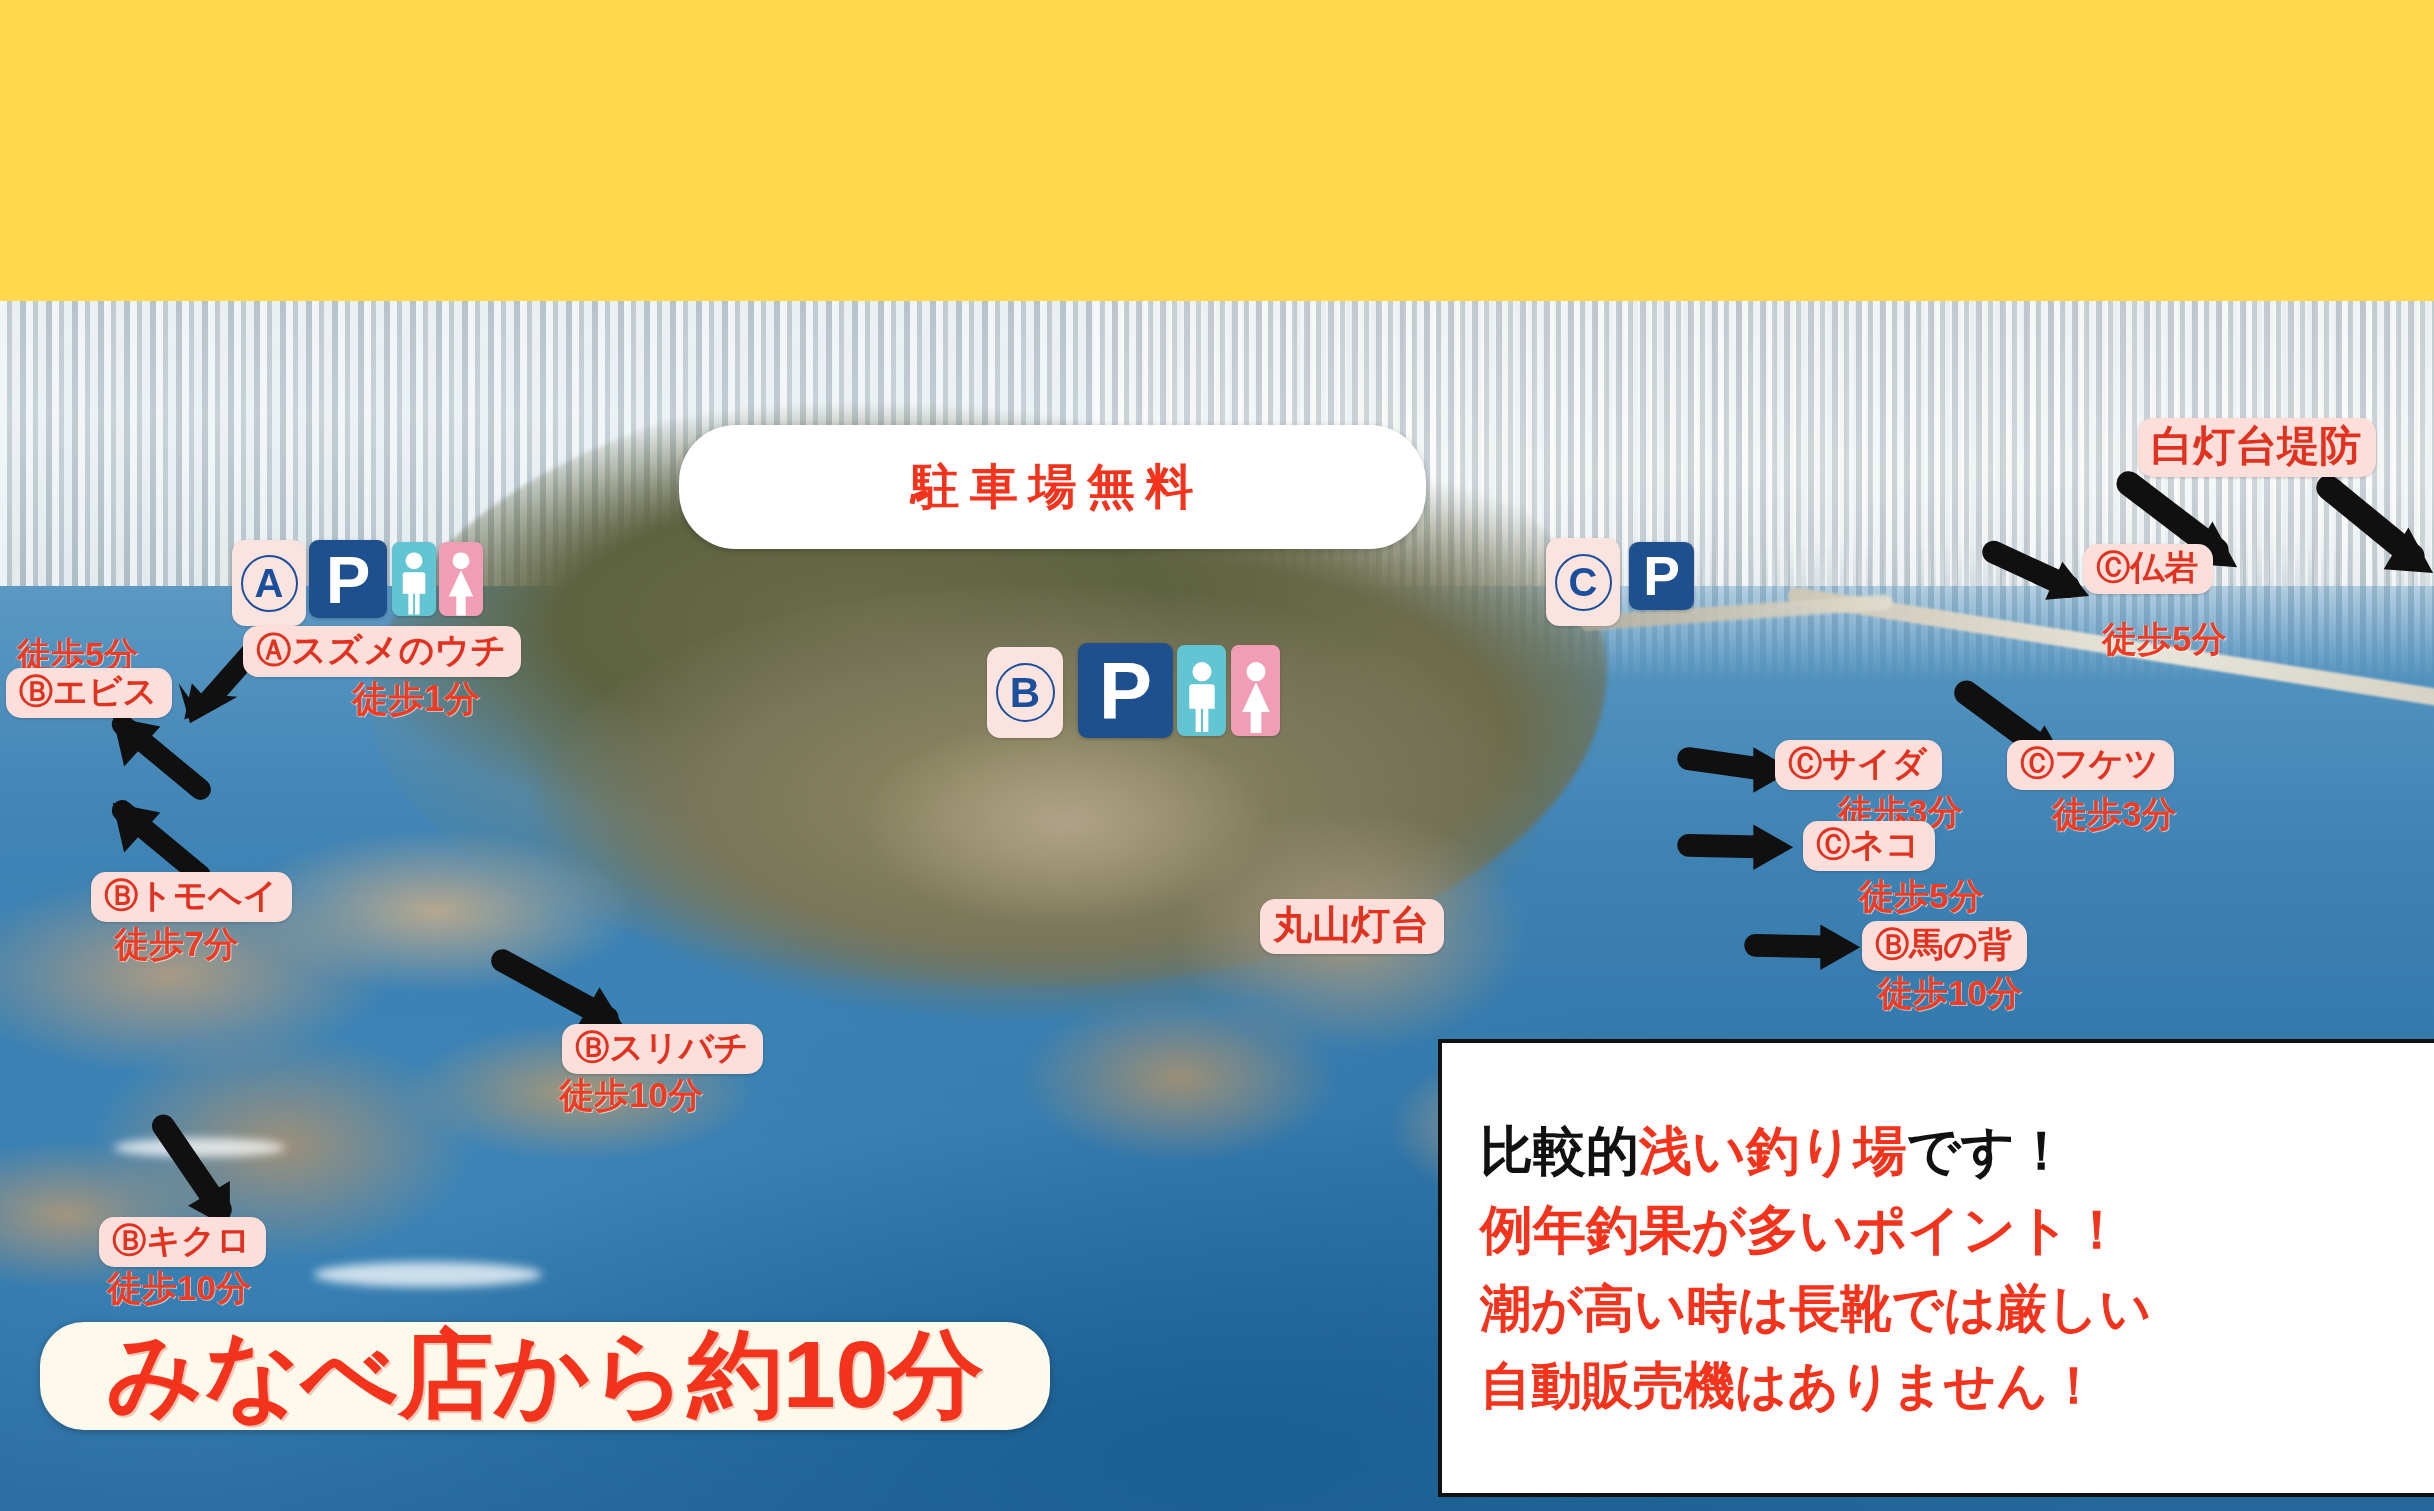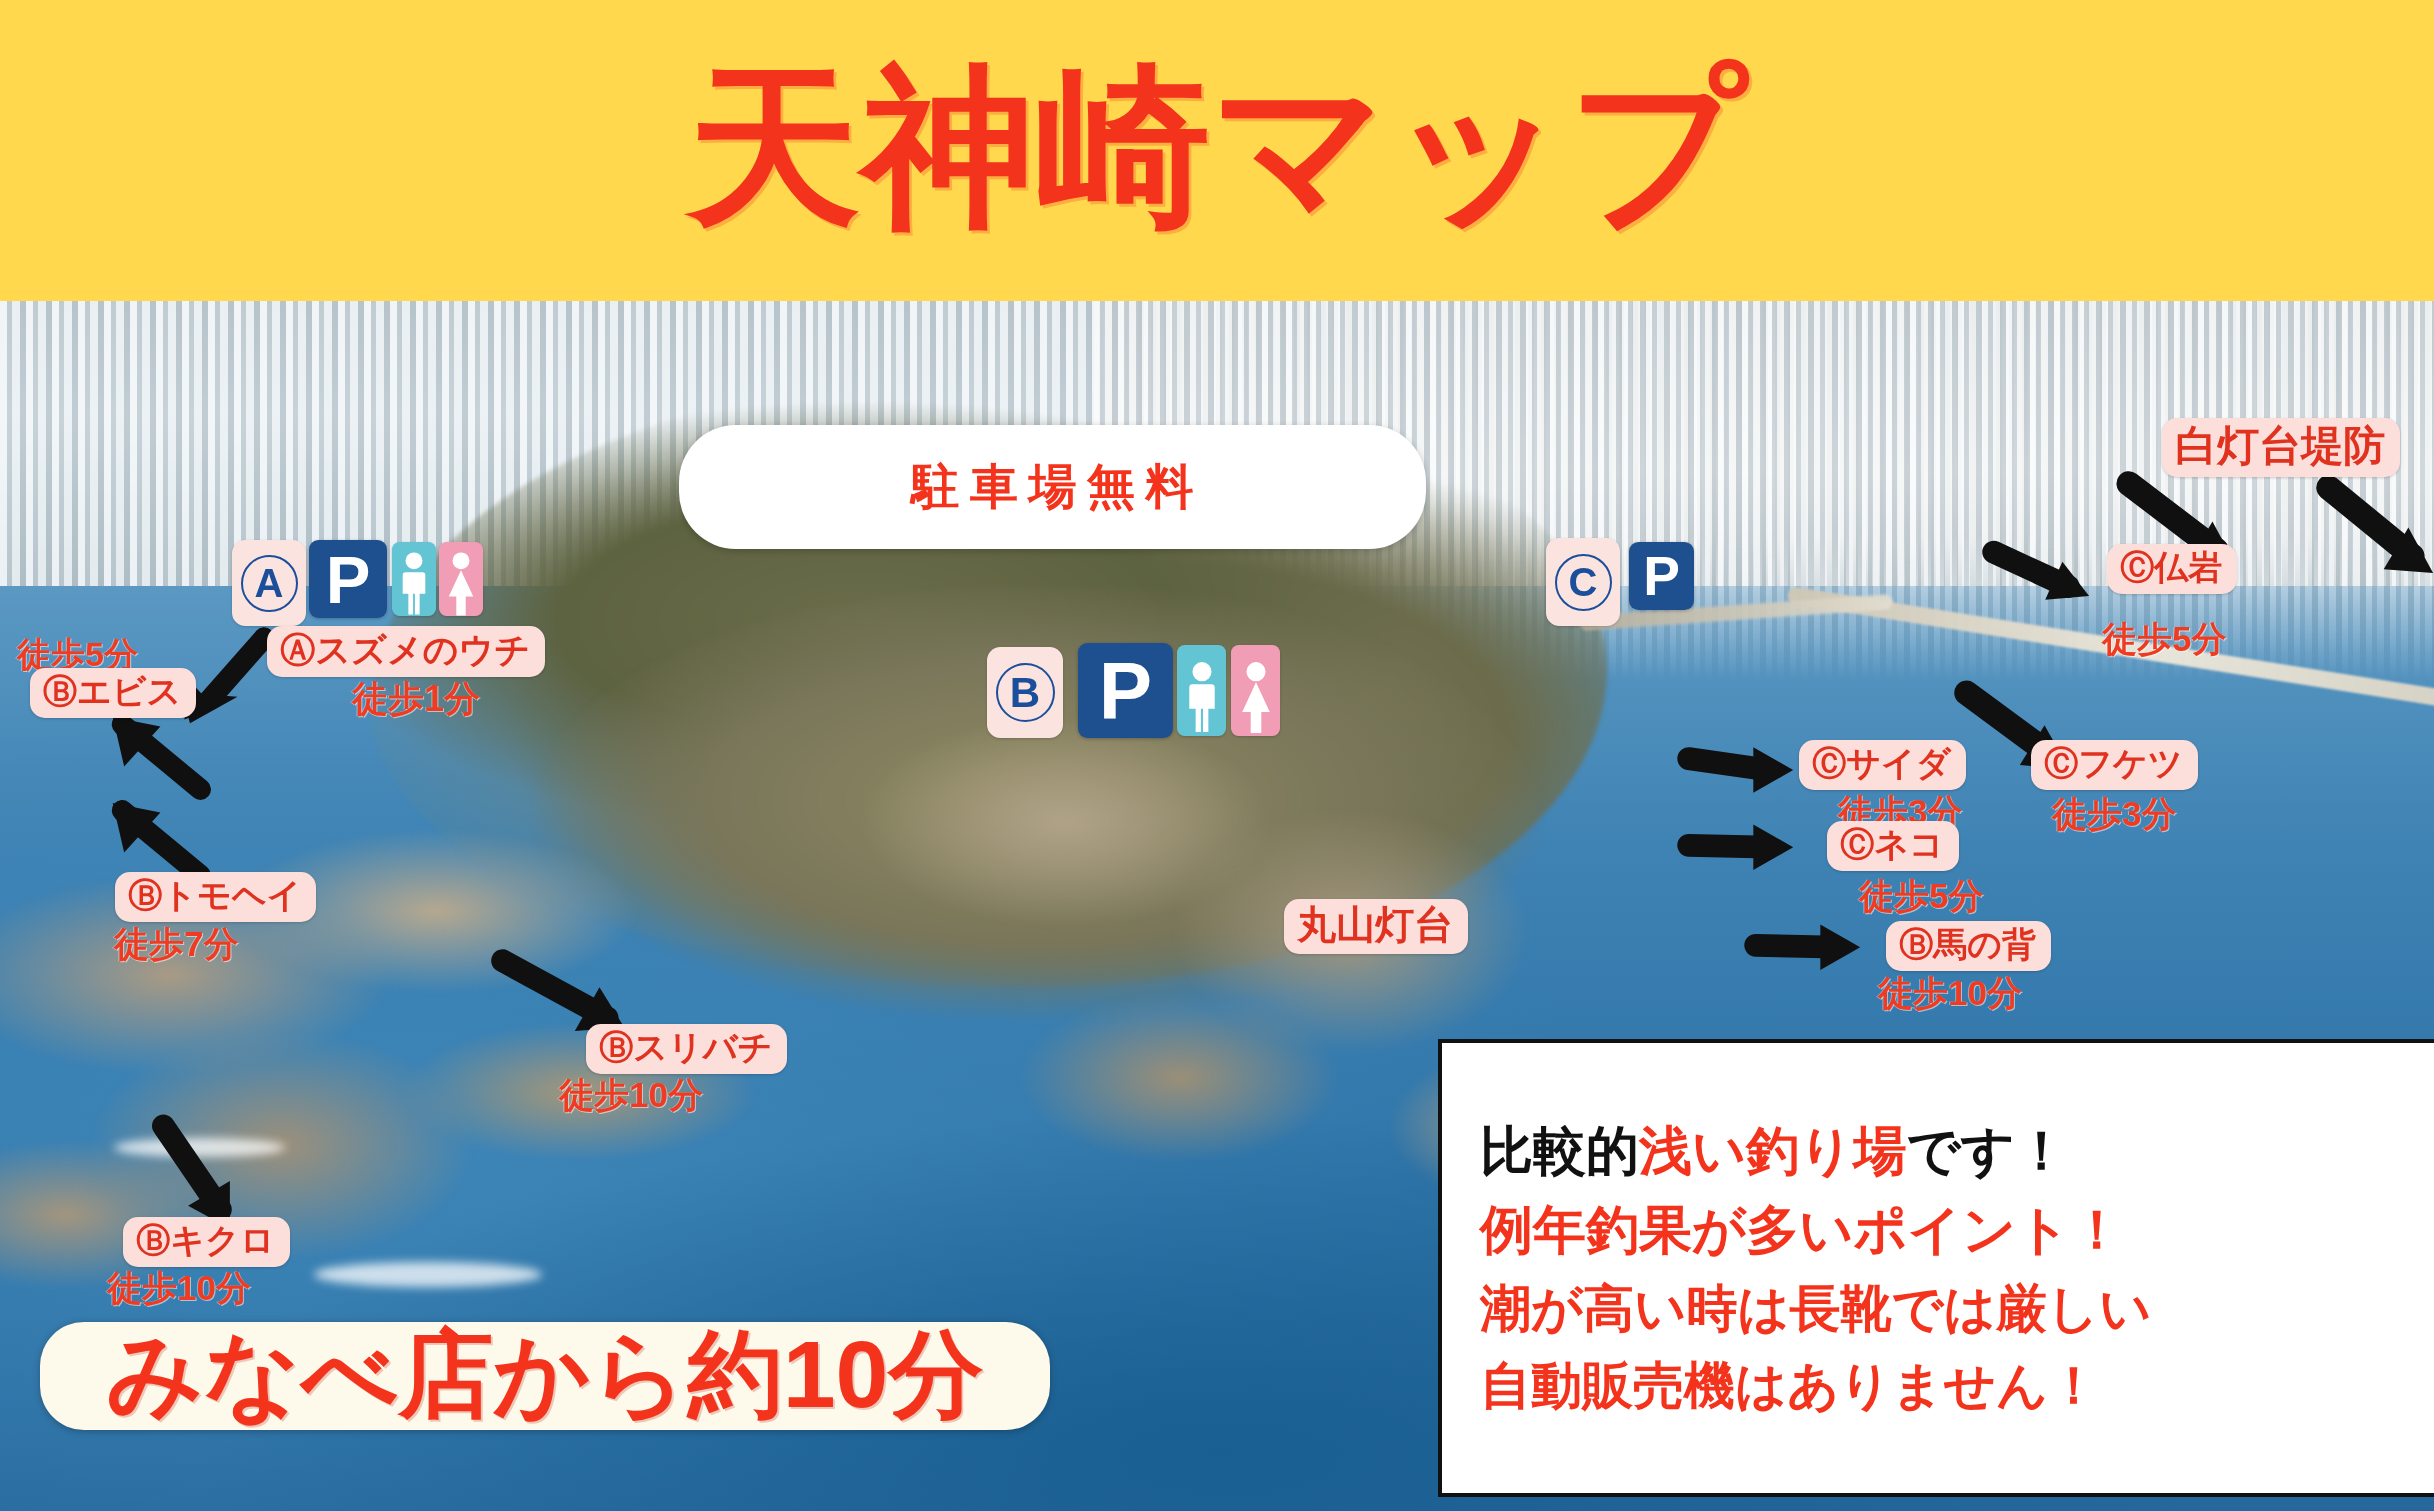--- a/index.html
+++ b/index.html
@@ -129,21 +129,20 @@
   .place-label{
     position:absolute;
     background:#fcdedb;
     color:#e0321f;
     font-weight:700;
     border-radius:15px;
     padding:3.8px 15px 6.7px 13.3px;
     white-space:nowrap;
     line-height:1.15;
     box-shadow:0 1px 2.9px rgba(0,0,0,.18);
-    margin-left:24px;
   }
   .walk{
     position:absolute;
     color:#ef3b22;
     font-weight:800;
     white-space:nowrap;
     text-shadow:1px 1px 0 rgba(255,255,255,.55), -1px 0 0 rgba(255,255,255,.4);
   }
 
   
@@ -229,23 +228,20 @@
 
   
   .arrow{position:absolute;pointer-events:none;}
   .arrow svg{display:block;overflow:visible;}
 </style>
 </head>
 <body>
 
 <div id="stage">
 
-  <div id="header">
-    <div id="header-title">天神崎マップ</div>
-  </div>
 
   <div id="photo">
     <div class="sea"></div>
     <div class="town"></div>
     <div class="town2"></div>
     <div class="headland"></div>
     <div class="headland2"></div>
     <div class="reef-a"></div>
     <div class="reef-b"></div>
     <div class="reef-c"></div>

